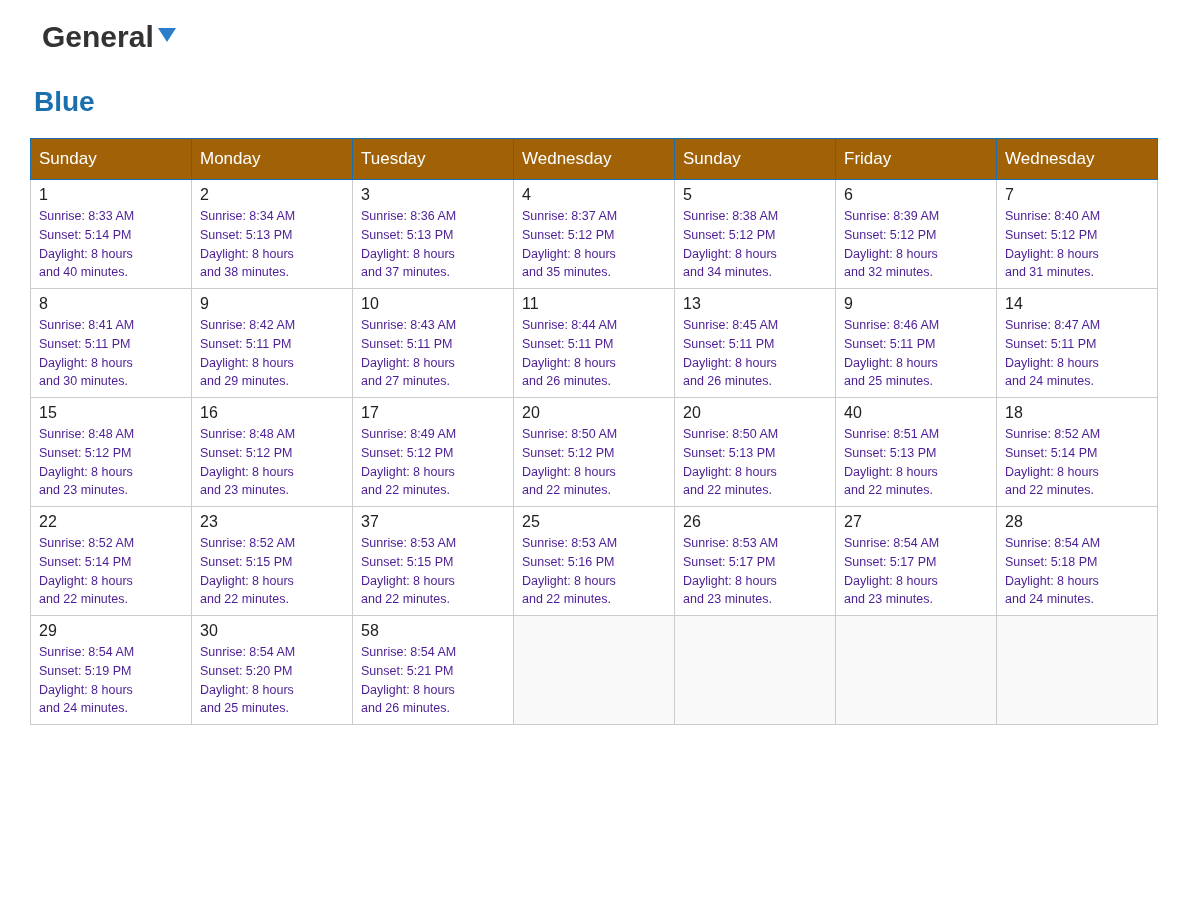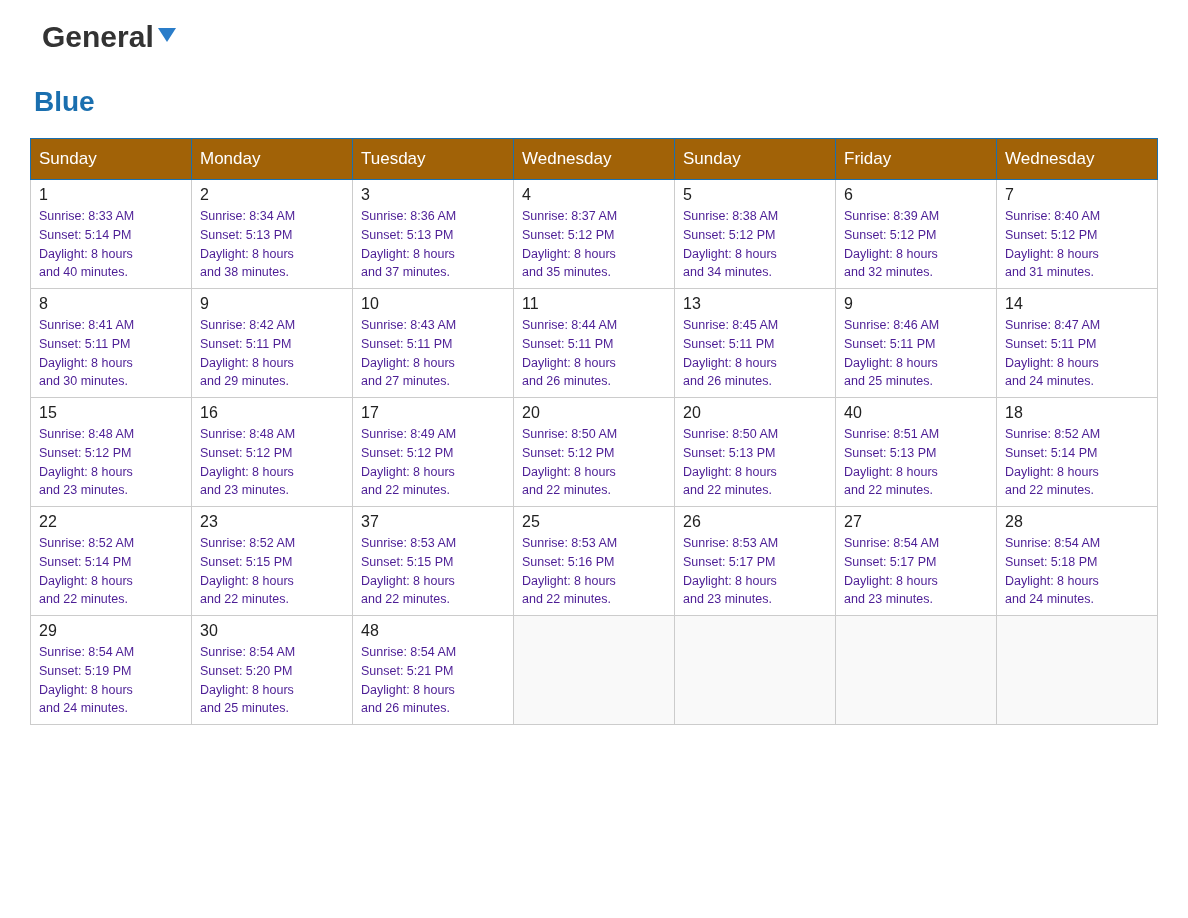--- a/index.html
+++ b/index.html
@@ -246,21 +246,21 @@
       <tr>
         <td>
           <span class="day-number">29</span>
           <div class="day-info">Sunrise: 8:54 AM<br>Sunset: 5:19 PM<br>Daylight: 8 hours<br>and 24 minutes.</div>
         </td>
         <td>
           <span class="day-number">30</span>
           <div class="day-info">Sunrise: 8:54 AM<br>Sunset: 5:20 PM<br>Daylight: 8 hours<br>and 25 minutes.</div>
         </td>
         <td>
-          <span class="day-number">48</span>
+          <span class="day-number">58</span>
           <div class="day-info">Sunrise: 8:54 AM<br>Sunset: 5:21 PM<br>Daylight: 8 hours<br>and 26 minutes.</div>
         </td>
         <td class="empty"></td>
         <td class="empty"></td>
         <td class="empty"></td>
         <td class="empty"></td>
       </tr>
     </tbody>
 </table>
 

